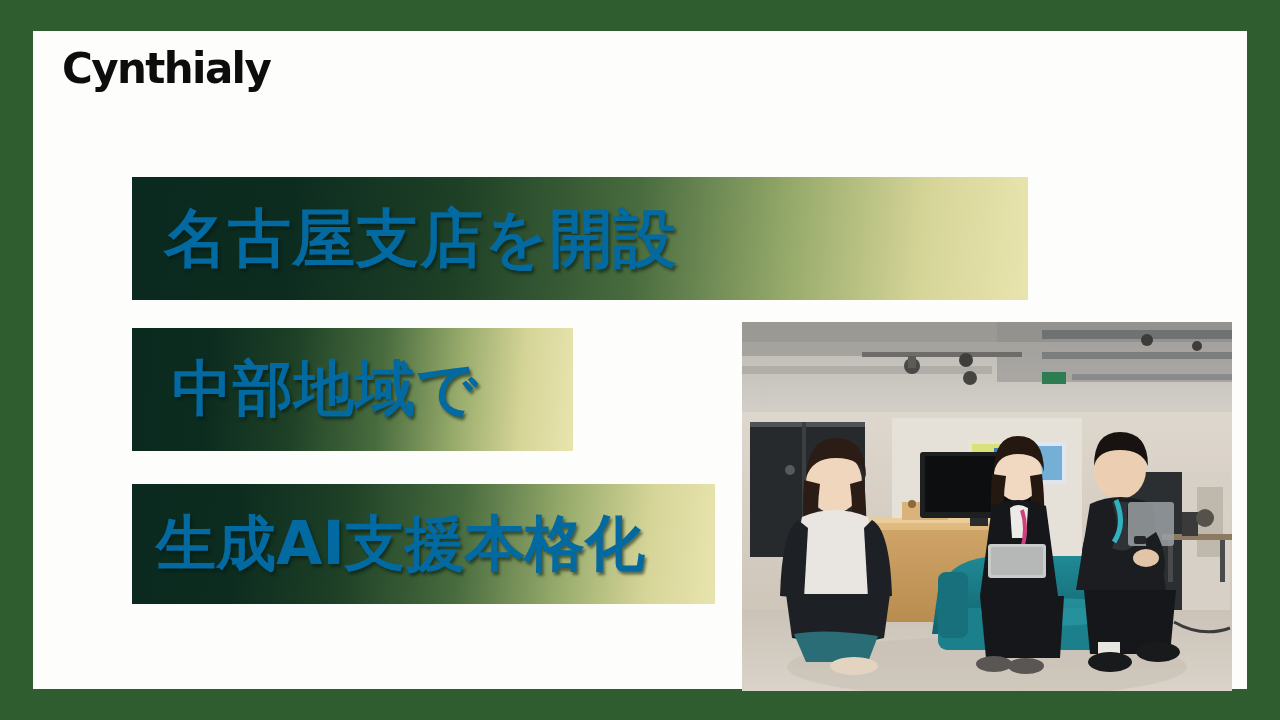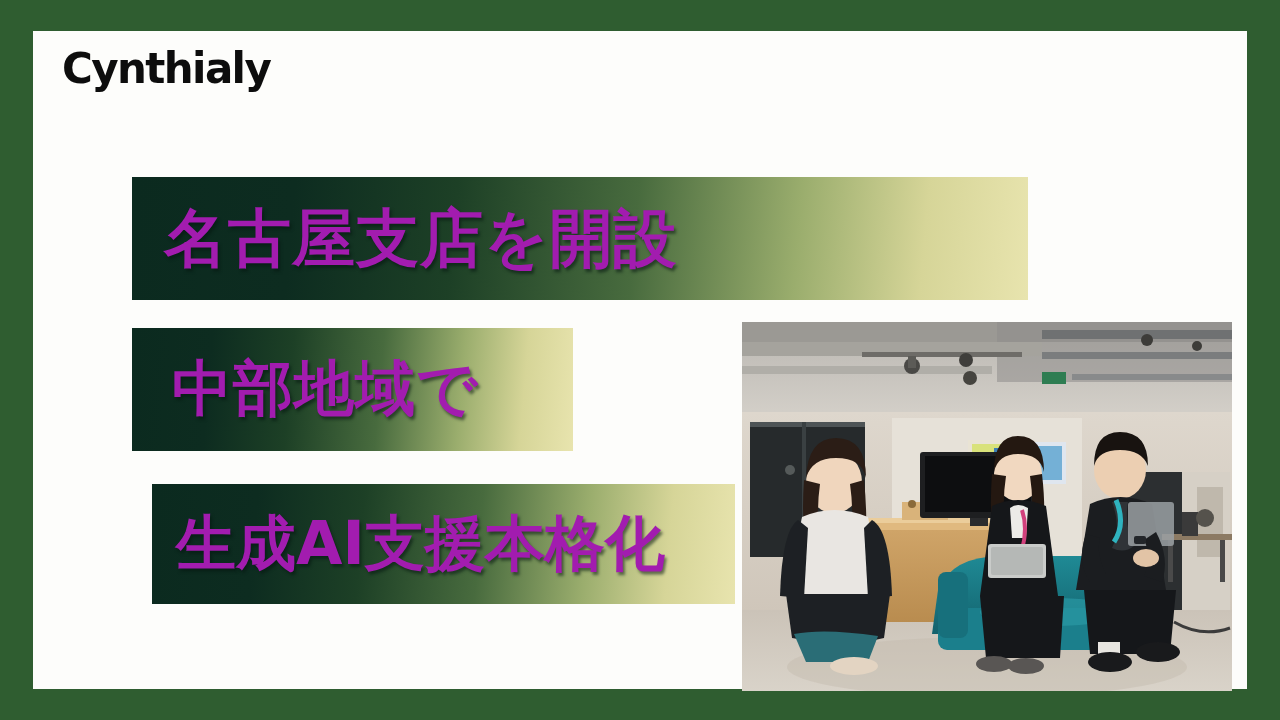--- a/index.html
+++ b/index.html
@@ -65,21 +65,21 @@
         #486b3e 56%,
         #9aad6d 74%,
         #d6d598 88%,
         #e8e4ae 100%);
   }
 
   .bar-text {
     position: relative;
     font-family: "DejaVu Sans", "Liberation Sans", sans-serif;
     font-weight: bold;
-    color: #a21caf;
+    color: #0369a1;
     white-space: nowrap;
     text-shadow: 2px 3px 3px rgba(6, 24, 16, .55);
     letter-spacing: 1px;
   }
 
   
   #bar-1 {
     left: 99px;
     top: 146px;
     width: 896px;
@@ -101,21 +101,20 @@
     font-size: 60px;
     margin-left: 40px;
   }
 
   
   #bar-3 {
     left: 99px;
     top: 453px;
     width: 583px;
     height: 120px;
-    margin-left: 20px;
   }
   #bar-3 .bar-text {
     font-size: 60px;
     margin-left: 24px;
     letter-spacing: 0px;
   }
 
   
   .photo {
     position: absolute;

